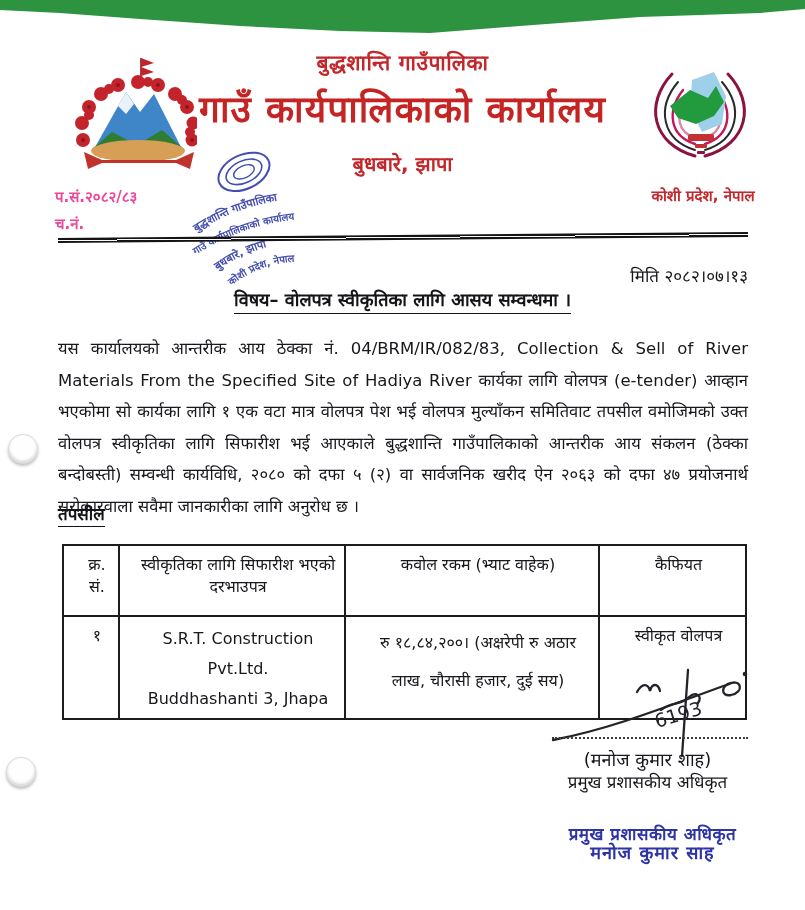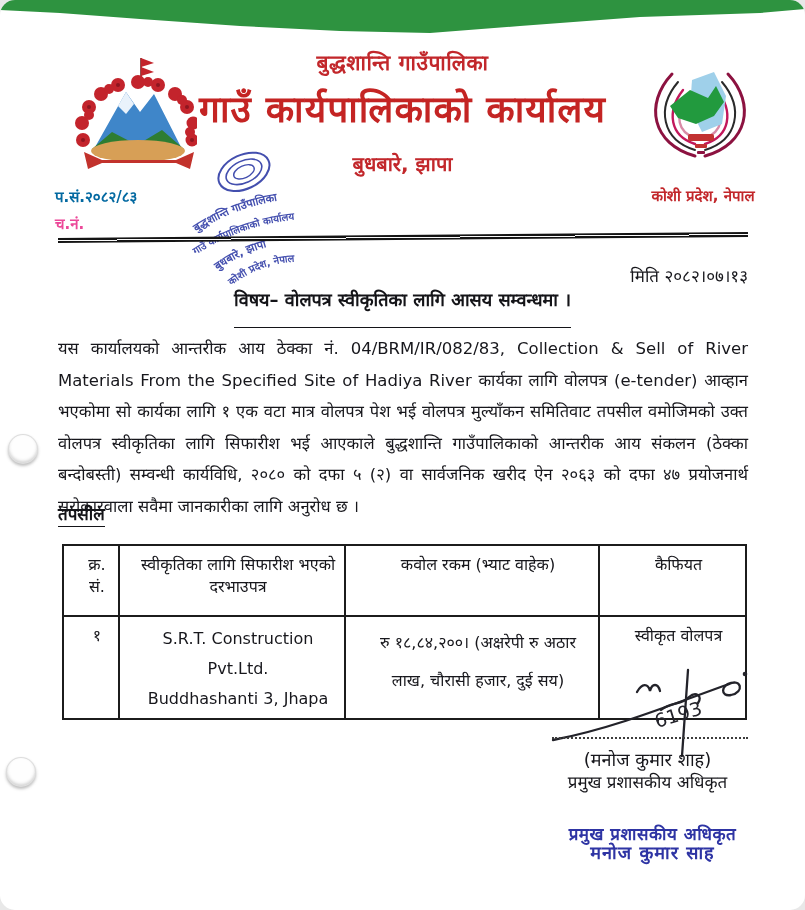--- a/index.html
+++ b/index.html
@@ -1,36 +1,35 @@
 <!DOCTYPE html>
 <html><head>
 <meta charset="utf-8">
 <style>
   html,body{margin:0;padding:0;background:#e8e8e8;}
   .page{
     position:relative;width:805px;height:910px;margin:0 auto;
     background:#ffffff;overflow:hidden;
     font-family:"DejaVu Sans","Liberation Sans",sans-serif;
     color:#1b1b1b;
-    border-radius:15px;
   }
   .abs{position:absolute;}
 
   .muni-name{left:0;top:48px;width:805px;font-size:21px;font-weight:bold;color:#c2272b;text-align:center;letter-spacing:.5px;}
   .office-name{left:0;top:82px;width:805px;font-size:37px;font-weight:bold;color:#c42423;text-align:center;letter-spacing:1px;}
   .place-name{left:0;top:150px;width:805px;font-size:20px;font-weight:bold;color:#c2272b;text-align:center;}
   .province{left:608px;top:185px;width:190px;font-size:15px;font-weight:bold;color:#c2272b;text-align:center;}
-  .refno{left:55px;top:186px;font-size:15px;font-weight:bold;color:#0369a1;}
+  .refno{left:55px;top:186px;font-size:15px;font-weight:bold;color:#ec4899;}
   .chno{left:55px;top:213px;font-size:15px;font-weight:bold;color:#ec4899;}
   .rule{left:58px;top:235px;width:690px;height:5px;
     background:linear-gradient(to bottom,#141414 0,#141414 2px,#fbfbfb 2px,#fbfbfb 3px,#141414 3px,#141414 5px);
     transform:rotate(-0.5deg);}
   .dateline{left:520px;top:264px;width:228px;font-size:17px;text-align:right;color:#17171c;}
   .subject{left:0;top:287px;width:805px;text-align:center;font-size:18px;font-weight:bold;color:#141418;}
-  .subject span{border-bottom:1.6px solid #141418;padding-bottom:17px;}
+  .subject span{border-bottom:1.6px solid #141418;padding-bottom:3px;}
   .bodytext{left:58px;top:333px;width:690px;font-size:16.5px;line-height:31.5px;text-align:justify;color:#17171c;}
   .tapasil{left:58px;top:502px;font-size:17px;font-weight:bold;color:#141418;}
   .tapasil span{border-bottom:1.6px solid #141418;padding-bottom:2px;}
 
   .doc-table{left:62px;top:544px;border-collapse:collapse;table-layout:fixed;}
   .doc-table th,.doc-table td{
     border:2px solid #1c1c1c;vertical-align:top;text-align:center;
     padding:7px 6px 4px 18px;font-size:16px;color:#17171c;font-weight:normal;
   }
   .doc-table th{height:58px;}

